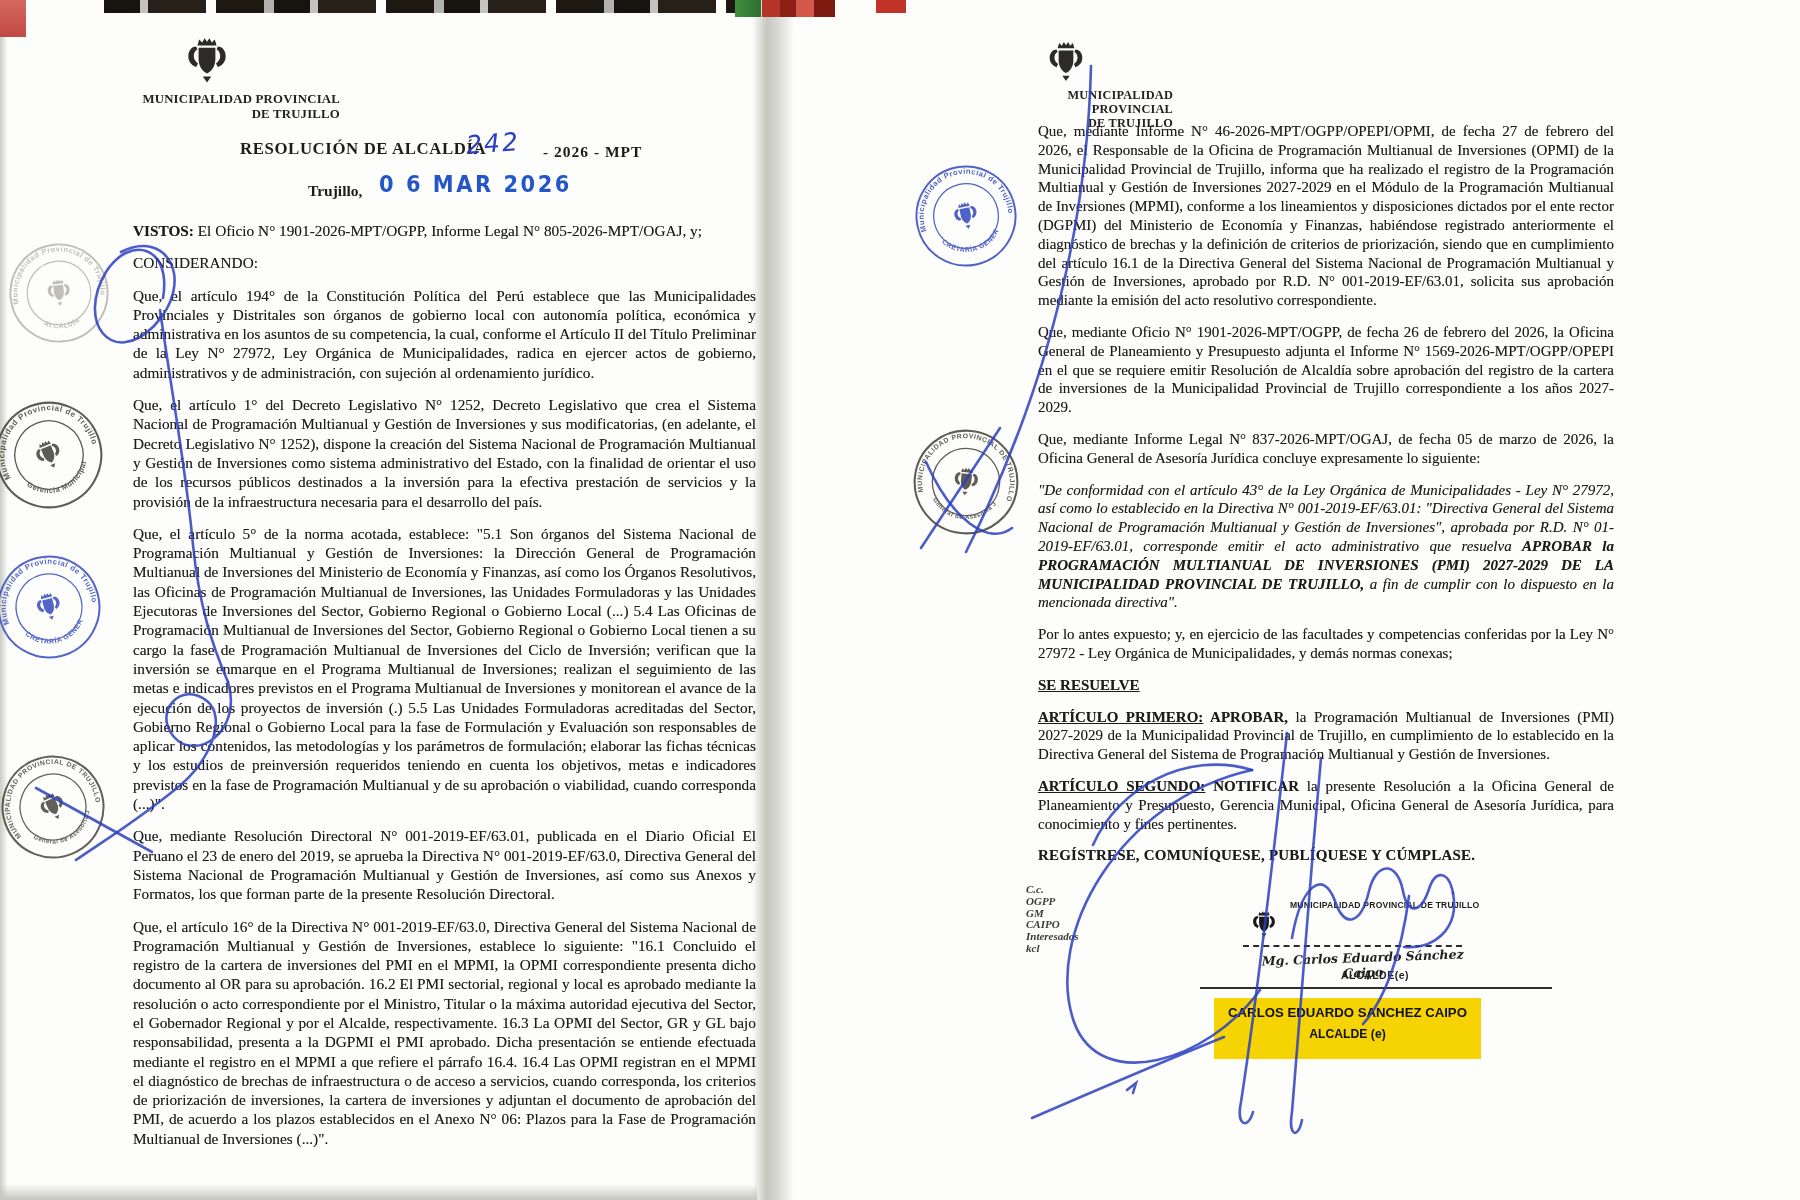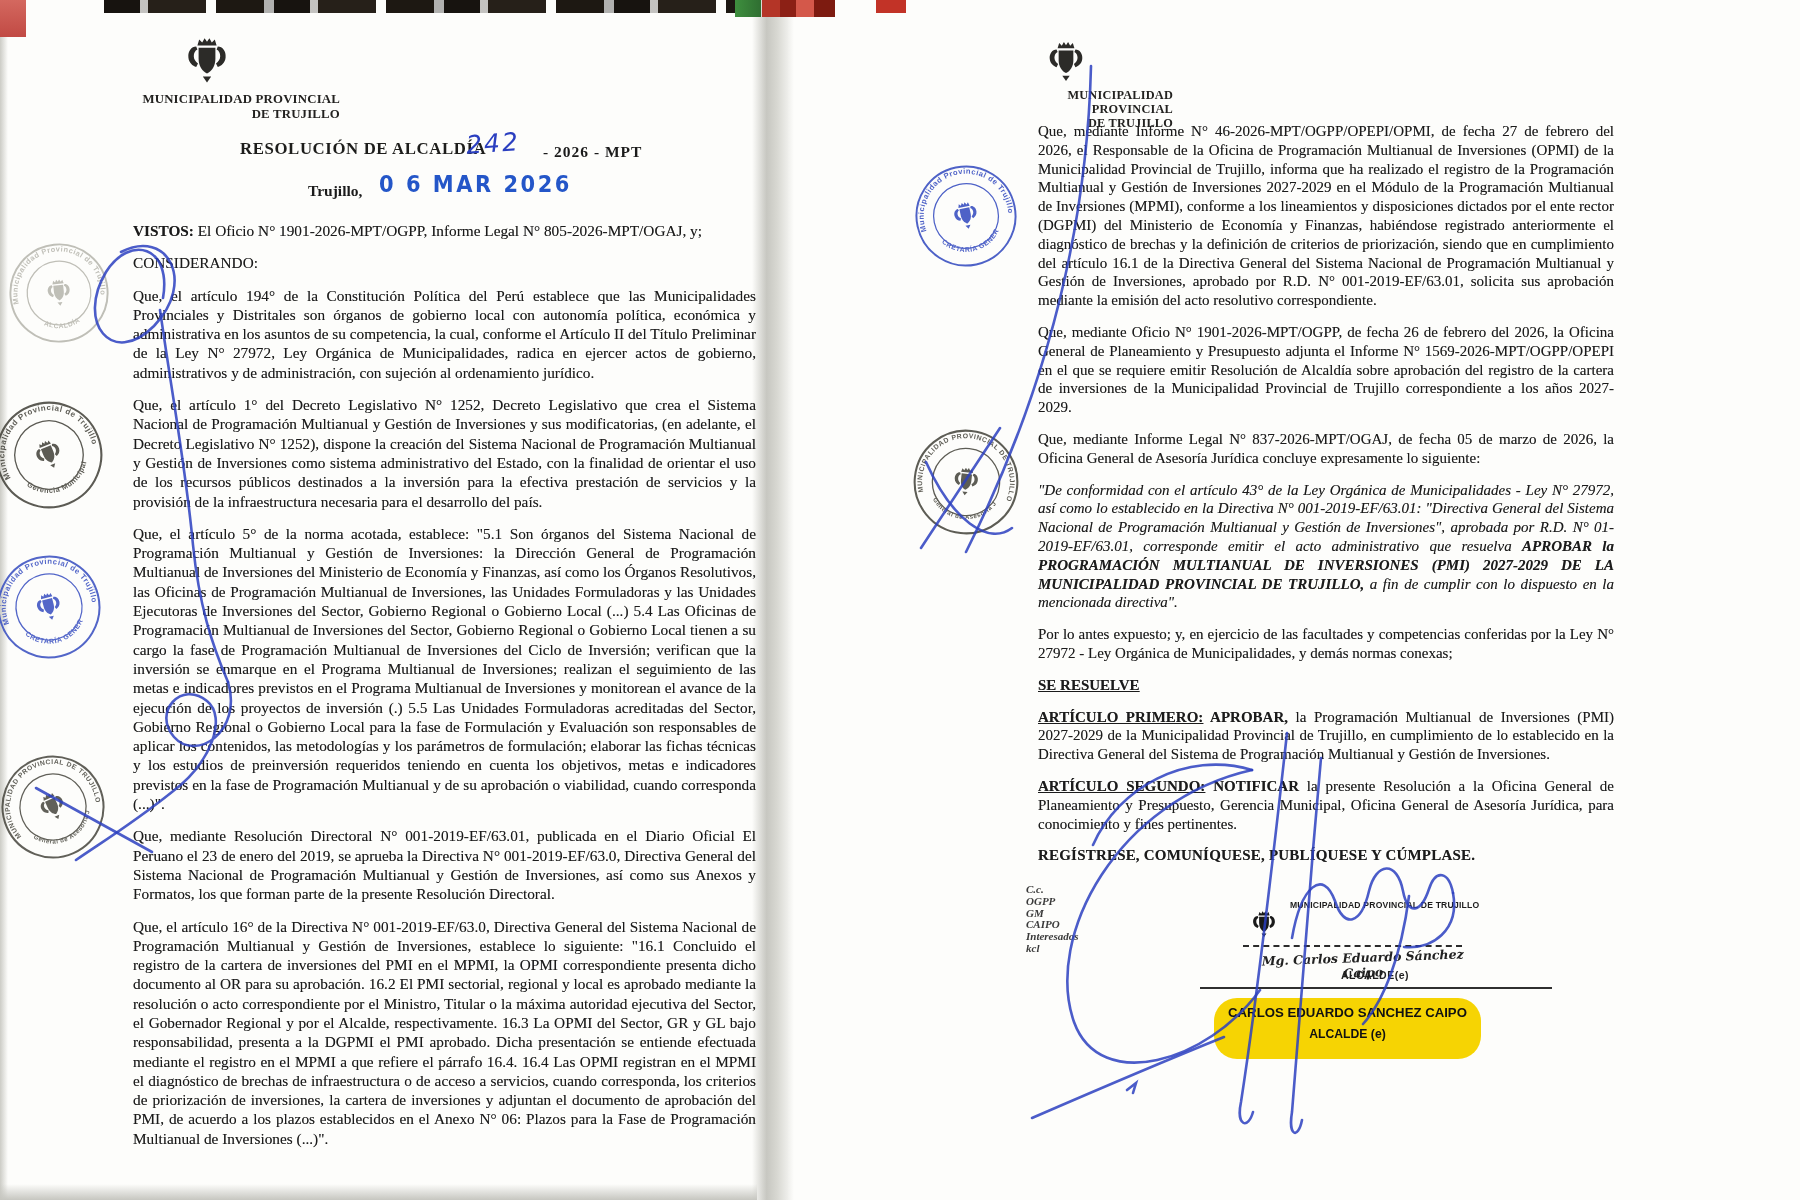--- a/index.html
+++ b/index.html
@@ -154,21 +154,21 @@
   </div>
 
   <svg class="abs" style="left:1250px;top:908px;width:28px;height:33px;color:#1a1a1a;z-index:3;" viewBox="0 0 40 44" fill="currentColor">
     <use href="#emblem"></use>
   </svg>
   <span class="abs stamp-org" style="left:1290px;top:900px;">MUNICIPALIDAD PROVINCIAL DE TRUJILLO</span>
   <div class="abs dashed" style="left:1243px;top:945px;"></div>
   <div class="abs script-name" style="left:1258px;top:950px;">Mg. Carlos Eduardo Sánchez Caipo</div>
   <div class="abs alcalde-e" style="left:1316px;top:969px;">ALCALDE(e)</div>
   <div class="abs solidline" style="left:1200px;top:987px;"></div>
-  <div class="abs highlight" style="left:1214px;top:998px;border-radius:23px;">
+  <div class="abs highlight" style="left:1214px;top:998px;">
     <div class="hl-name">CARLOS EDUARDO SANCHEZ CAIPO</div>
     <div class="hl-title">ALCALDE (e)</div>
   </div>
 
   <svg class="seal" style="left:6px;top:238px;width:106px;height:110px;color:#a6a59b;opacity:.7;transform:rotate(-6deg);" viewBox="0 0 120 124">
     <circle class="sr" cx="60" cy="62" r="55"></circle>
       <circle class="sr sr2" cx="60" cy="62" r="36"></circle>
     <defs>
         <path id="a1t" d="M16 78.5 A47 47 0 1 1 104 78.5"></path>
         <path id="a1b" d="M26 83 A40 40 0 0 0 94 83"></path>

